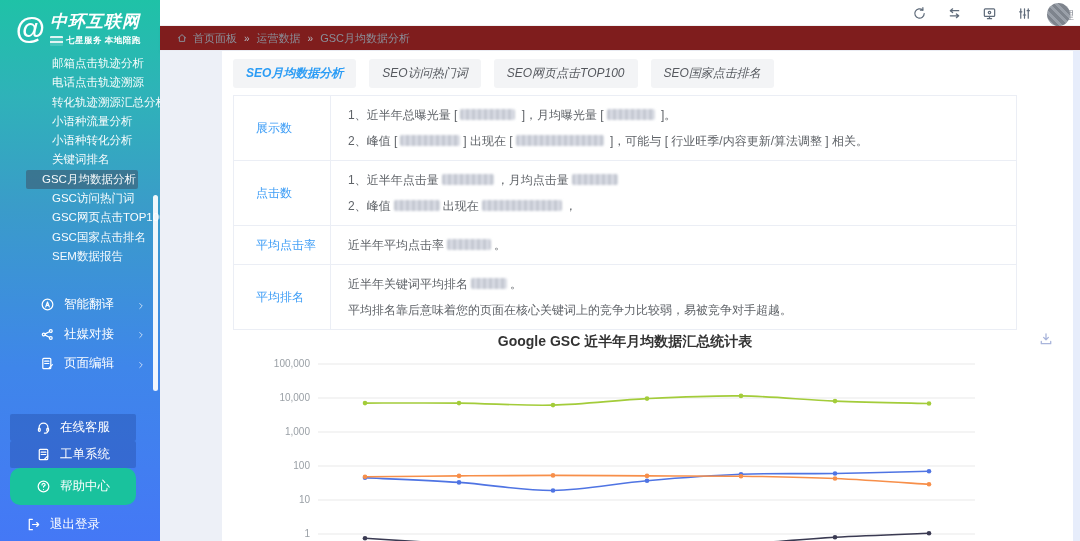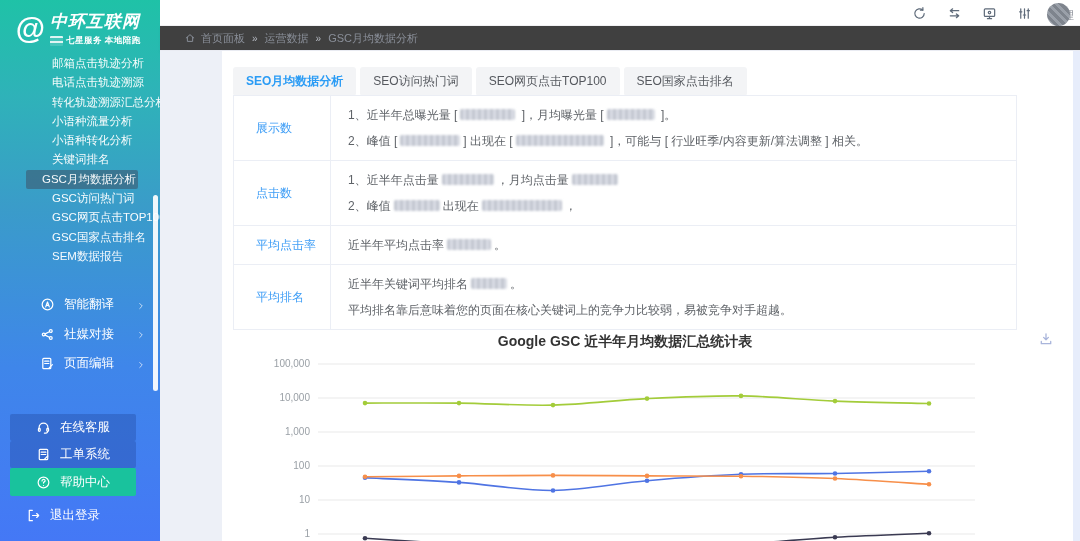--- a/index.html
+++ b/index.html
@@ -22,45 +22,45 @@
   .menu-item.active { background:rgba(62,82,104,.55); padding-left:16px; margin-left:18px; margin-right:22px; }
   #groups { position:absolute; top:289px; left:0; right:0; border-top:1px solid rgba(255,255,255,.001);margin-left:20px; }
   .group-item { height:29.5px; display:flex; align-items:center; padding:0 14px 0 20px; font-size:12.5px; cursor:pointer; }
   .group-item .gicon { width:15px; height:15px; margin-right:9px; display:inline-flex; }
   .group-item .glabel { flex:1; white-space:nowrap; }
   .group-item .chev { width:10px; height:10px; opacity:.85; }
   #sidefoot { position:absolute; top:414px; left:0; right:0; }
   .foot-item { height:27px; display:flex; align-items:center; padding:0 14px 0 26px; font-size:12.5px; cursor:pointer; }
   .foot-item .gicon { width:15px; height:15px; margin-right:9px; display:inline-flex; }
   .foot-item.dark { background:rgba(27,58,138,.30); margin:0 24px 0 10px; border-radius:2px; }
-  .foot-item.green { height:28px; margin:0 24px 0 10px; border-radius:2px; }
+  .foot-item.green { height:37px; margin:0 24px 0 10px; border-radius:10px; }
   .foot-item.plain { margin-top:6px; }
   #side-scrollbar { position:absolute; right:2px; top:195px; width:5px; height:196px; background:rgba(255,255,255,.92); border-radius:3px; cursor:pointer; }
   svg.ic { width:100%; height:100%; stroke:currentColor; fill:none; stroke-width:1.3; stroke-linecap:round; stroke-linejoin:round; }
 
   
   #topbar { position:absolute; left:160px; top:0; right:0; height:26px; background:#fff; border-bottom:1px solid #f1f1f3; }
   #toolbar { position:absolute; right:48px; top:0; height:26px; display:flex; align-items:center; gap:20px; color:#5f6b7a; }
   .tbicon { width:15px; height:15px; cursor:pointer; }
   #userbox { position:absolute; right:6px; top:2px; width:40px; height:24px; }
   #user-label { position:absolute; right:0; top:6px; font-size:11px; color:#8b8f99; filter:blur(.6px); }
   #avatar { position:absolute; right:4px; top:1px; width:23px; height:23px; border-radius:50%;
     background:repeating-linear-gradient(45deg,#7e848d 0 3px,#9aa0a9 3px 6px); filter:blur(.6px); cursor:pointer; }
-  #crumbbar { position:absolute; left:160px; top:26px; right:0; height:25px; background:#404040;
-    border-bottom:1px solid #e9ebf2; box-shadow:0 2px 3px rgba(60,70,90,.04); display:flex; align-items:center; padding-left:24px; }
+  #crumbbar { position:absolute; left:160px; top:26px; right:0; height:25px; background:#7f1d1d;
+    border-bottom:1px solid #e9ebf2; box-shadow:0 2px 3px rgba(60,70,90,.04); display:flex; align-items:center; padding-left:16px; }
   #crumbbar .crumb { font-size:11px; color:#8a8f99; cursor:pointer; }
   #crumbbar .sep { font-size:10px; color:#b6bac2; margin:0 7px; }
   .home-ic { width:12px; height:12px; color:#8a8f99; margin-right:5px; display:inline-flex; }
 
   
   #main { position:absolute; left:160px; top:51px; right:0; bottom:0; background:#edf0f7; }
   #card { position:absolute; left:62px; top:0; width:851px; height:490px; background:#fff; }
   #page-scroll { position:absolute; right:0; top:0; width:7px; height:490px; background:#e7edfb; cursor:pointer; }
 
-  #tabs { position:absolute; left:11px; top:16px; display:flex; gap:4px; }
+  #tabs { position:absolute; left:11px; top:8px; display:flex; gap:13px;font-style:italic; }
   .tab { background:#f3f4f6; border-radius:3px; font-size:12px; color:#55585e; padding:6px 13px; cursor:pointer; white-space:nowrap; }
   .tab.active { color:#2b9cf5; font-weight:bold; }
 
   #sumtable { position:absolute; left:11px; top:44px; width:784px; border:1px solid #ebeef5; border-bottom:none; font-size:12px; }
   .trow { display:flex; border-bottom:1px solid #ebeef5; }
   .tcell-l { width:97px; border-right:1px solid #ebeef5; display:flex; align-items:center; padding-left:22px; color:#3d9df6; }
   .tcell-r { flex:1; padding:6px 12px 6px 17px; color:#5f6368; }
   .tline { line-height:26px; white-space:nowrap; }
   .t-title { height:26px; line-height:26px; text-align:center; font-weight:bold; color:#303133; font-size:13px; border-bottom:1px solid #ebeef5; }
   .t-colhead { background:#f0f0f1; }

